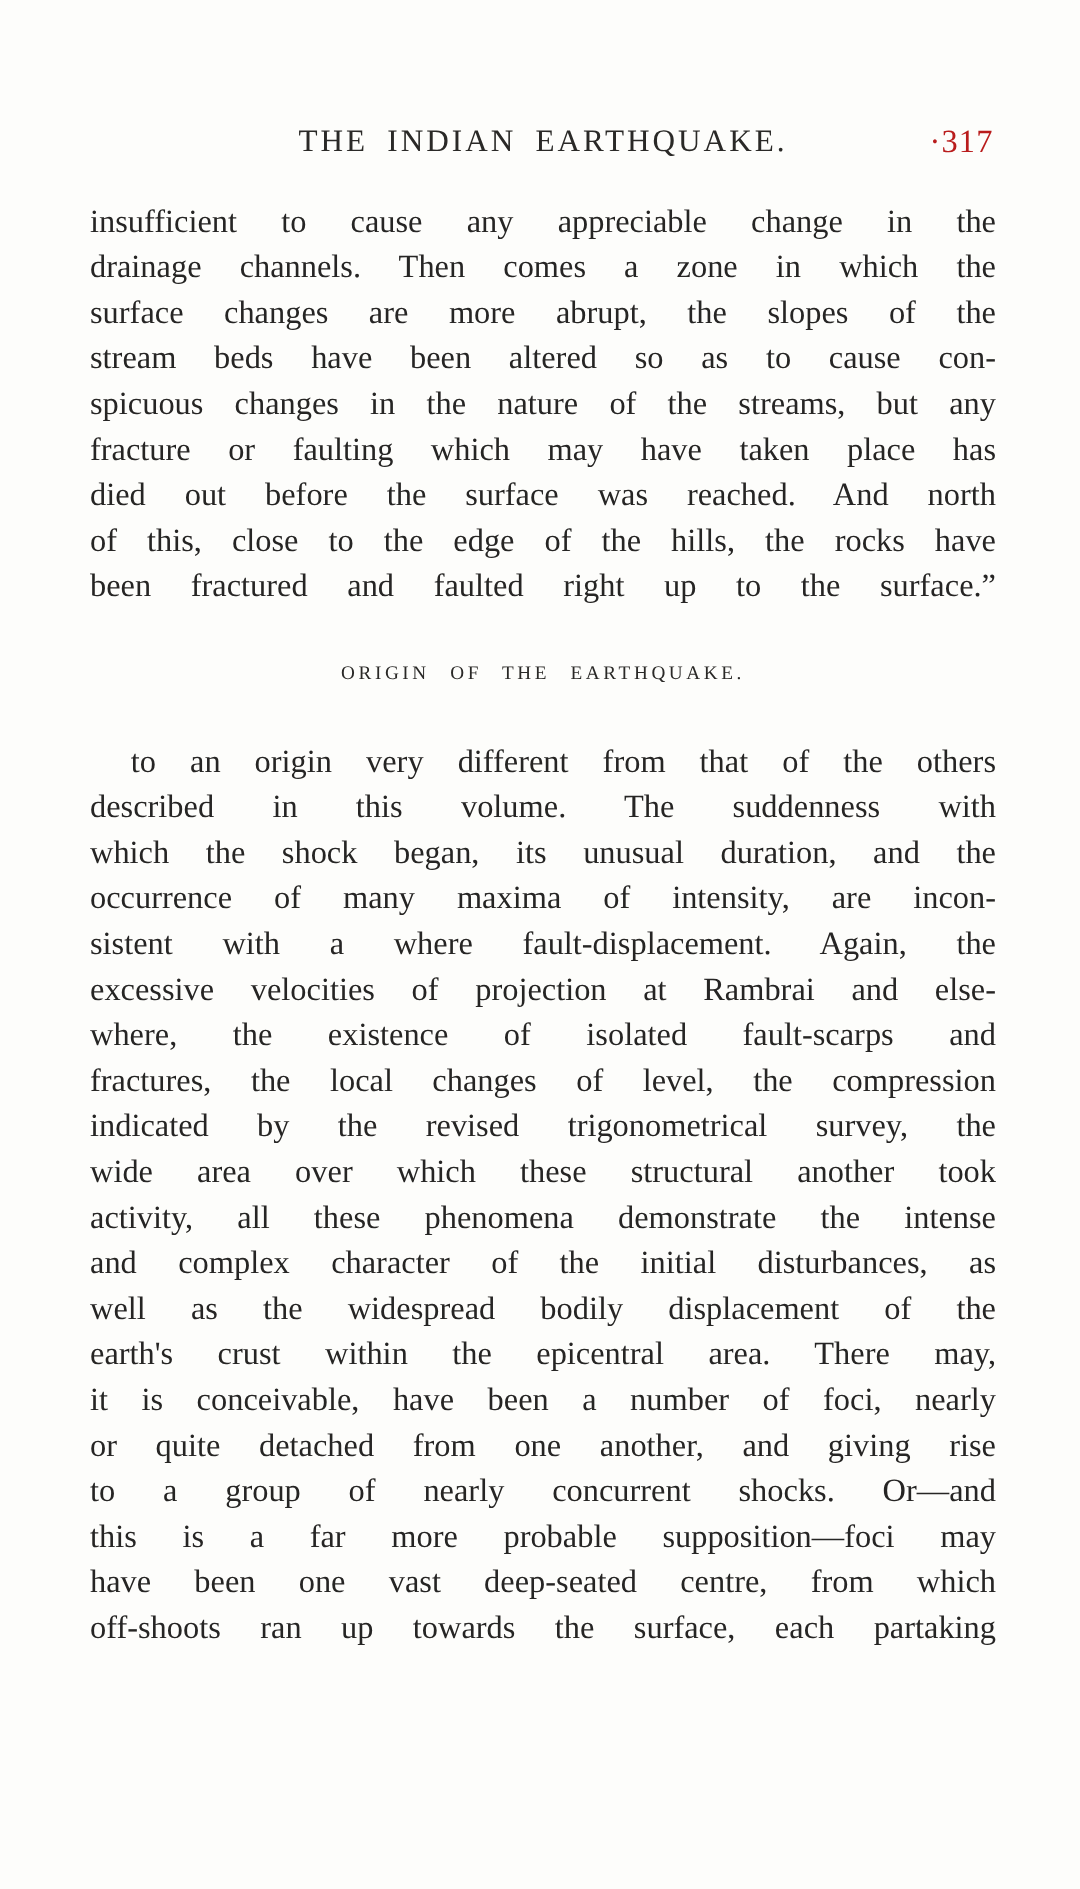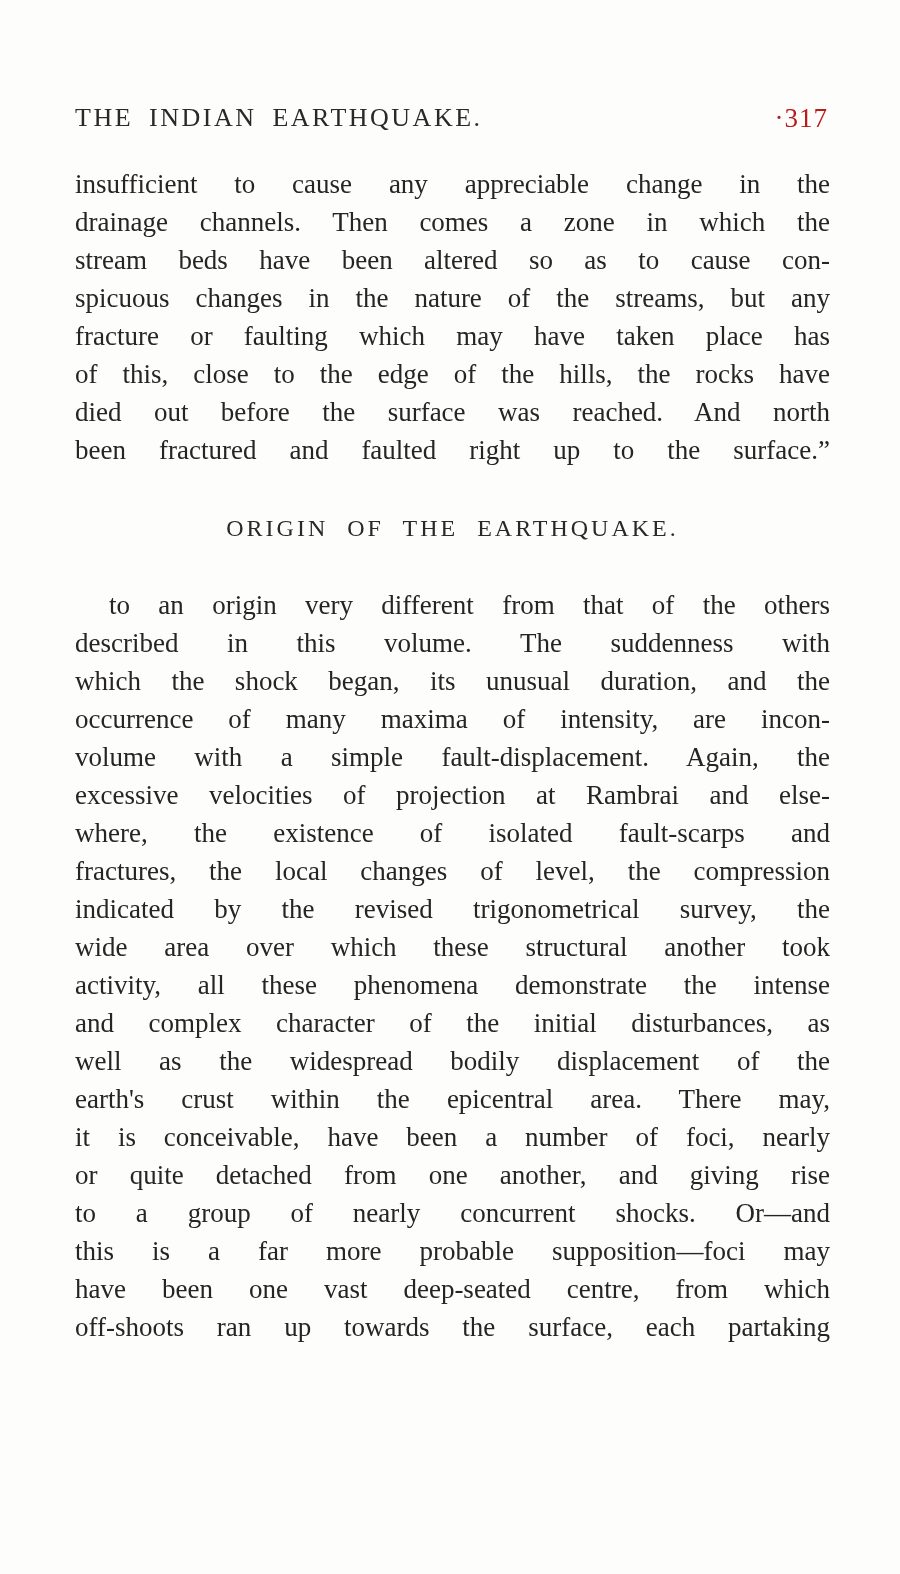--- a/index.html
+++ b/index.html
@@ -21,20 +21,21 @@
     color: #222120;
     padding: 103px 70px 60px 75px;
   }
   .header {
     position: relative;
     height: 34px;
     margin-bottom: 28px;
   }
   .running-title {
     display: block;
+    text-align: center;
     font-size: 26px;
     letter-spacing: 2.5px;
     word-spacing: 7px;
     color: #2a2927;
   }
   .page-number {
     position: absolute;
     right: 2px;
     top: 0;
     font-size: 27px;
@@ -53,54 +54,55 @@
     white-space: nowrap;
     color: #262524;
   }
   .para.indent-first .line:first-child {
     text-indent: 34px;
   }
   .section-heading {
     margin: 46px 0 44px 0;
     text-align: center;
     font-weight: normal;
-    font-size: 24px;
+    font-size: 16px;
     letter-spacing: 3px;
     word-spacing: 10px;
     color: #2a2927;
   }
 </style>
 </head>
 <body>
 
 <div class="page">
   <div class="header">
     <span class="running-title">THE INDIAN EARTHQUAKE.</span>
     <span class="page-number">·317</span>
   </div>
 
   <div class="para">
       <div class="line">insufficient to cause any appreciable change in the</div>
       <div class="line">drainage channels.  Then comes a zone in which the</div>
+      <div class="line">surface changes are more abrupt, the slopes of the</div>
       <div class="line">stream beds have been altered so as to cause con-</div>
       <div class="line">spicuous changes in the nature of the streams, but any</div>
       <div class="line">fracture or faulting which may have taken place has</div>
+      <div class="line">died out before the surface was reached.  And north</div>
       <div class="line">of this, close to the edge of the hills, the rocks have</div>
-      <div class="line">died out before the surface was reached.  And north</div>
       <div class="line">been fractured and faulted right up to the surface.”</div>
     </div>
 
   <h2 class="section-heading">ORIGIN OF THE EARTHQUAKE.</h2>
 
   <div class="para indent-first">
       <div class="line">to an origin very different from that of the others</div>
       <div class="line">described in this volume.  The suddenness with</div>
       <div class="line">which the shock began, its unusual duration, and the</div>
       <div class="line">occurrence of many maxima of intensity, are incon-</div>
-      <div class="line">volume with a simple fault-displacement.  Again, the</div>
+      <div class="line">sistent with a where fault-displacement.  Again, the</div>
       <div class="line">excessive velocities of projection at Rambrai and else-</div>
       <div class="line">where, the existence of isolated fault-scarps and</div>
       <div class="line">fractures, the local changes of level, the compression</div>
       <div class="line">indicated by the revised trigonometrical survey, the</div>
       <div class="line">wide area over which these structural another took</div>
       <div class="line">activity, all these phenomena demonstrate the intense</div>
       <div class="line">and complex character of the initial disturbances, as</div>
       <div class="line">well as the widespread bodily displacement of the</div>
       <div class="line">earth's crust within the epicentral area.  There may,</div>
       <div class="line">it is conceivable, have been a number of foci, nearly</div>

